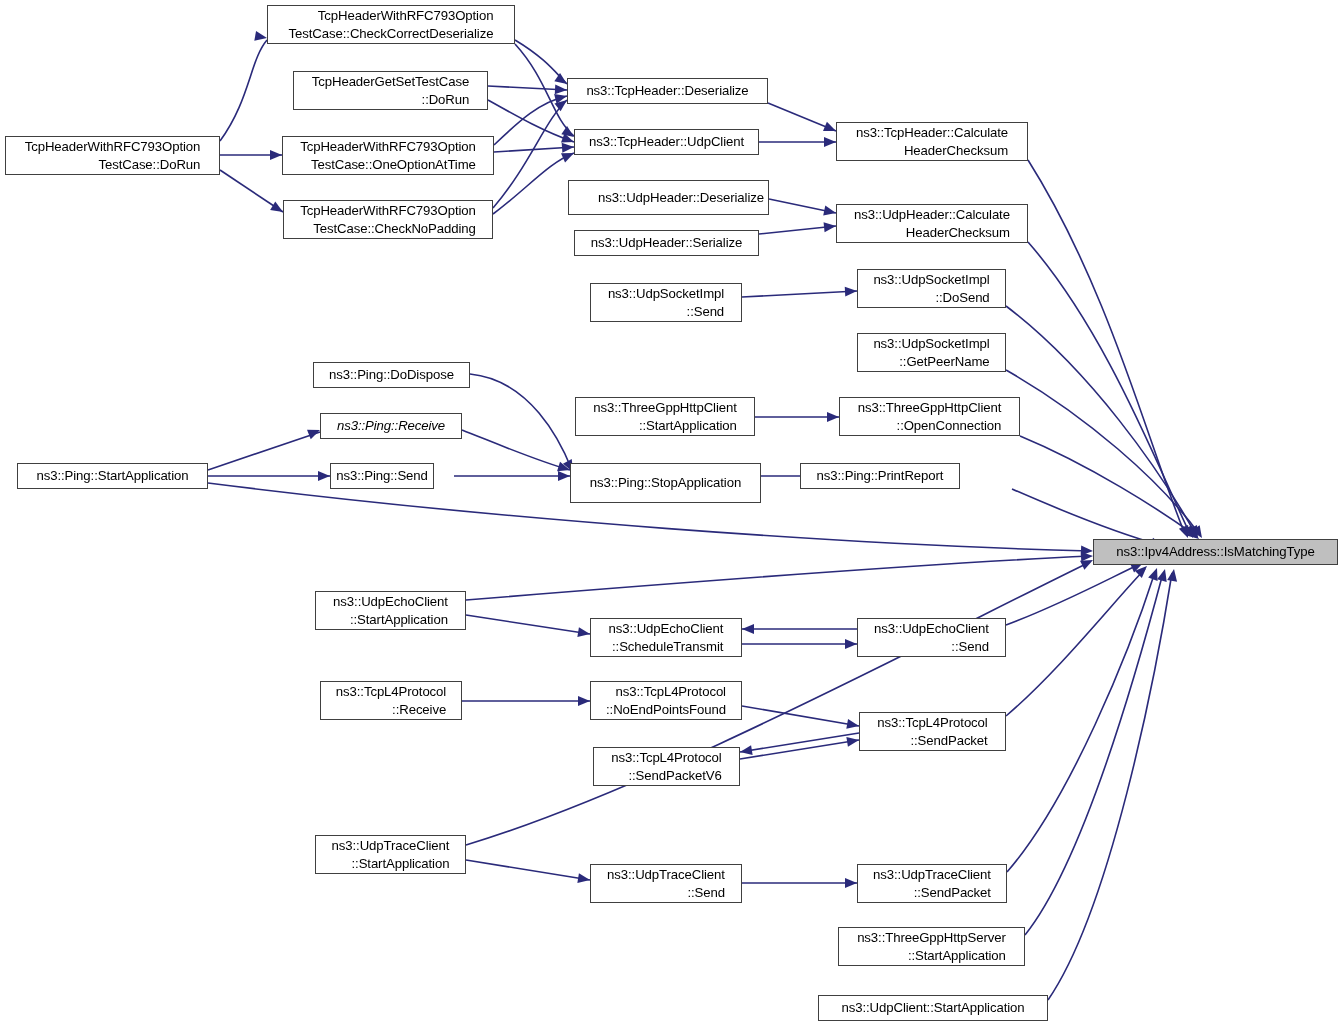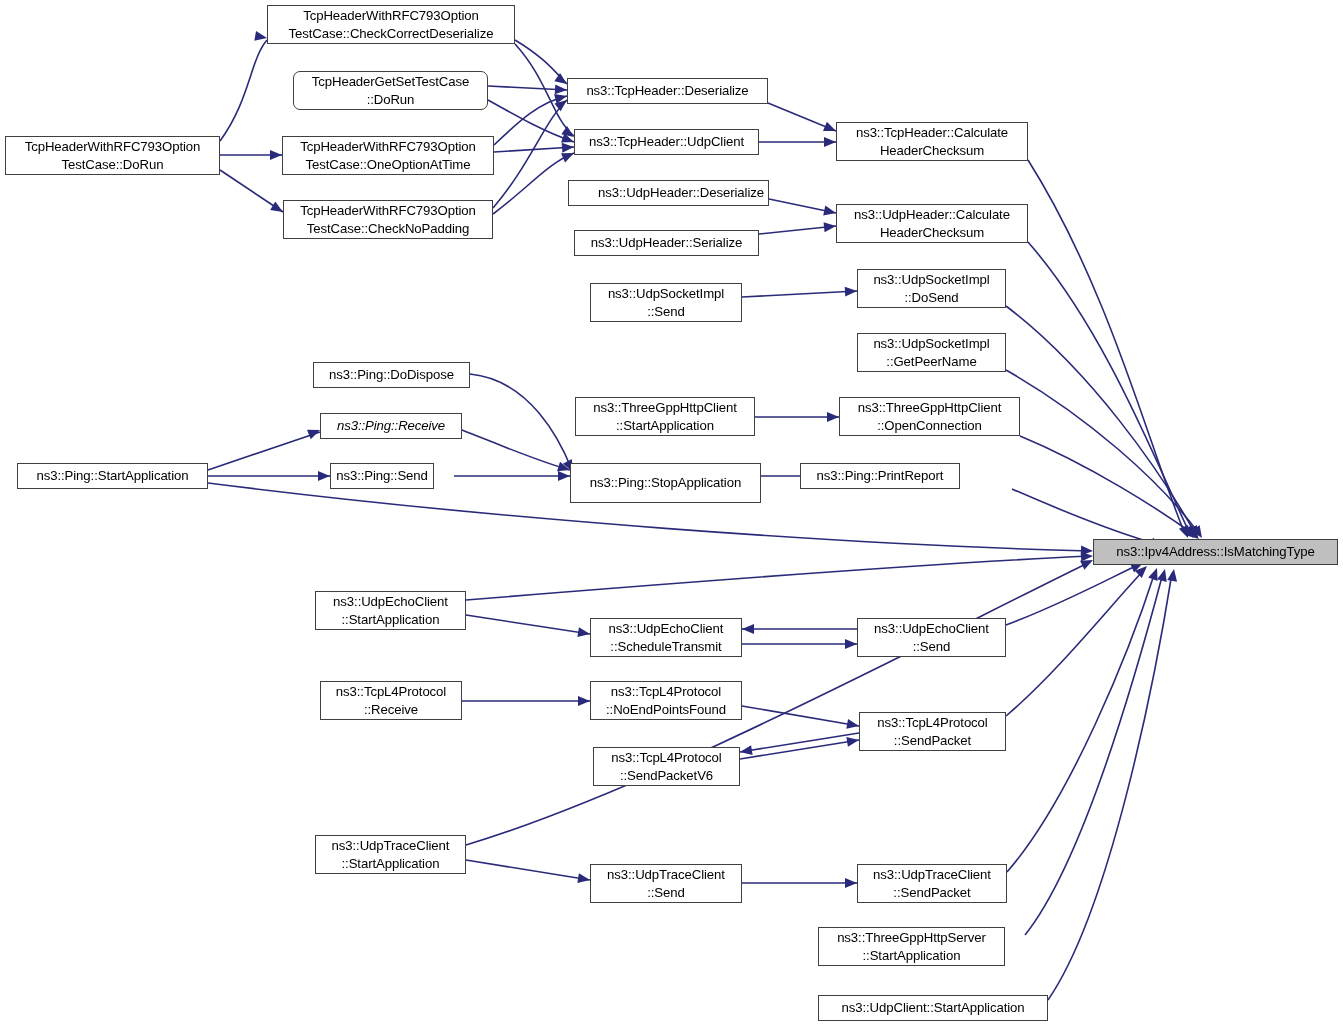--- a/index.html
+++ b/index.html
@@ -23,21 +23,21 @@
     pointer-events: none;
   }
   .node {
     position: absolute;
     box-sizing: border-box;
     border: 1px solid #404040;
     background: #ffffff;
     color: #000000;
     font-size: 13.2px;
     line-height: 1.33;
-    text-align: center;
+    text-align: right;
     display: flex;
     align-items: center;
     justify-content: center;
     white-space: pre-line;
     letter-spacing: -0.1px;
     z-index: 2;
   }
   .node.highlight {
     background: #bfbfbf;
     border: 1px solid #404040;
@@ -136,33 +136,33 @@
       <polygon points="0,-5 12,0 0,5" fill="#2a2a7a" transform="translate(857,883) rotate(0) translate(-12,0)"></polygon>
       <path d="M 1007 872 C 1070 800 1130 650 1155 572" fill="none" stroke="#2a2a7a" stroke-width="1.6"></path>
       <polygon points="0,-5 12,0 0,5" fill="#2a2a7a" transform="translate(1157,568) rotate(-70) translate(-12,0)"></polygon>
       <path d="M 1025 935 C 1085 860 1140 660 1163 573" fill="none" stroke="#2a2a7a" stroke-width="1.6"></path>
       <polygon points="0,-5 12,0 0,5" fill="#2a2a7a" transform="translate(1165,569) rotate(-75) translate(-12,0)"></polygon>
       <path d="M 1048 1000 C 1110 910 1155 680 1172 573" fill="none" stroke="#2a2a7a" stroke-width="1.6"></path>
       <polygon points="0,-5 12,0 0,5" fill="#2a2a7a" transform="translate(1174,569) rotate(-81) translate(-12,0)"></polygon>
     </svg>
 <div class="node" style="left: 267px; top: 5px; width: 248px; height: 39px;">TcpHeaderWithRFC793Option
 TestCase::CheckCorrectDeserialize</div>
-    <div class="node" style="left: 293px; top: 71px; width: 195px; height: 39px; border-radius: 7px;">TcpHeaderGetSetTestCase
+    <div class="node" style="left: 293px; top: 71px; width: 195px; height: 39px;">TcpHeaderGetSetTestCase
 ::DoRun</div>
     <div class="node" style="left: 5px; top: 136px; width: 215px; height: 39px;">TcpHeaderWithRFC793Option
 TestCase::DoRun</div>
     <div class="node" style="left: 282px; top: 136px; width: 212px; height: 39px;">TcpHeaderWithRFC793Option
 TestCase::OneOptionAtTime</div>
     <div class="node" style="left: 283px; top: 200px; width: 210px; height: 39px;">TcpHeaderWithRFC793Option
 TestCase::CheckNoPadding</div>
     <div class="node" style="left: 567px; top: 78px; width: 201px; height: 26px;">ns3::TcpHeader::Deserialize</div>
     <div class="node" style="left: 574px; top: 129px; width: 185px; height: 26px;">ns3::TcpHeader::UdpClient</div>
     <div class="node" style="left: 836px; top: 122px; width: 192px; height: 39px;">ns3::TcpHeader::Calculate
 HeaderChecksum</div>
-    <div class="node" style="left: 568px; top: 180px; width: 201px; height: 26px; padding-left: 25px;">ns3::UdpHeader::Deserialize</div>
+    <div class="node" style="left: 568px; top: 180px; width: 201px; height: 35px; padding-left: 25px;">ns3::UdpHeader::Deserialize</div>
     <div class="node" style="left: 574px; top: 230px; width: 185px; height: 26px;">ns3::UdpHeader::Serialize</div>
     <div class="node" style="left: 836px; top: 204px; width: 192px; height: 39px;">ns3::UdpHeader::Calculate
 HeaderChecksum</div>
     <div class="node" style="left: 590px; top: 283px; width: 152px; height: 39px;">ns3::UdpSocketImpl
 ::Send</div>
     <div class="node" style="left: 857px; top: 269px; width: 149px; height: 39px;">ns3::UdpSocketImpl
 ::DoSend</div>
     <div class="node" style="left: 857px; top: 333px; width: 149px; height: 39px;">ns3::UdpSocketImpl
 ::GetPeerName</div>
     <div class="node" style="left: 313px; top: 362px; width: 157px; height: 26px;">ns3::Ping::DoDispose</div>
@@ -189,16 +189,16 @@
     <div class="node" style="left: 859px; top: 712px; width: 147px; height: 39px;">ns3::TcpL4Protocol
 ::SendPacket</div>
     <div class="node" style="left: 593px; top: 747px; width: 147px; height: 39px;">ns3::TcpL4Protocol
 ::SendPacketV6</div>
     <div class="node" style="left: 315px; top: 835px; width: 151px; height: 39px;">ns3::UdpTraceClient
 ::StartApplication</div>
     <div class="node" style="left: 590px; top: 864px; width: 152px; height: 39px;">ns3::UdpTraceClient
 ::Send</div>
     <div class="node" style="left: 857px; top: 864px; width: 150px; height: 39px;">ns3::UdpTraceClient
 ::SendPacket</div>
-    <div class="node" style="left: 818px; top: 927px; width: 187px; height: 39px;">ns3::ThreeGppHttpServer
+    <div class="node" style="left: 838px; top: 927px; width: 187px; height: 39px;">ns3::ThreeGppHttpServer
 ::StartApplication</div>
     <div class="node" style="left: 818px; top: 995px; width: 230px; height: 26px;">ns3::UdpClient::StartApplication</div>
   </div>
 
 </body></html>

